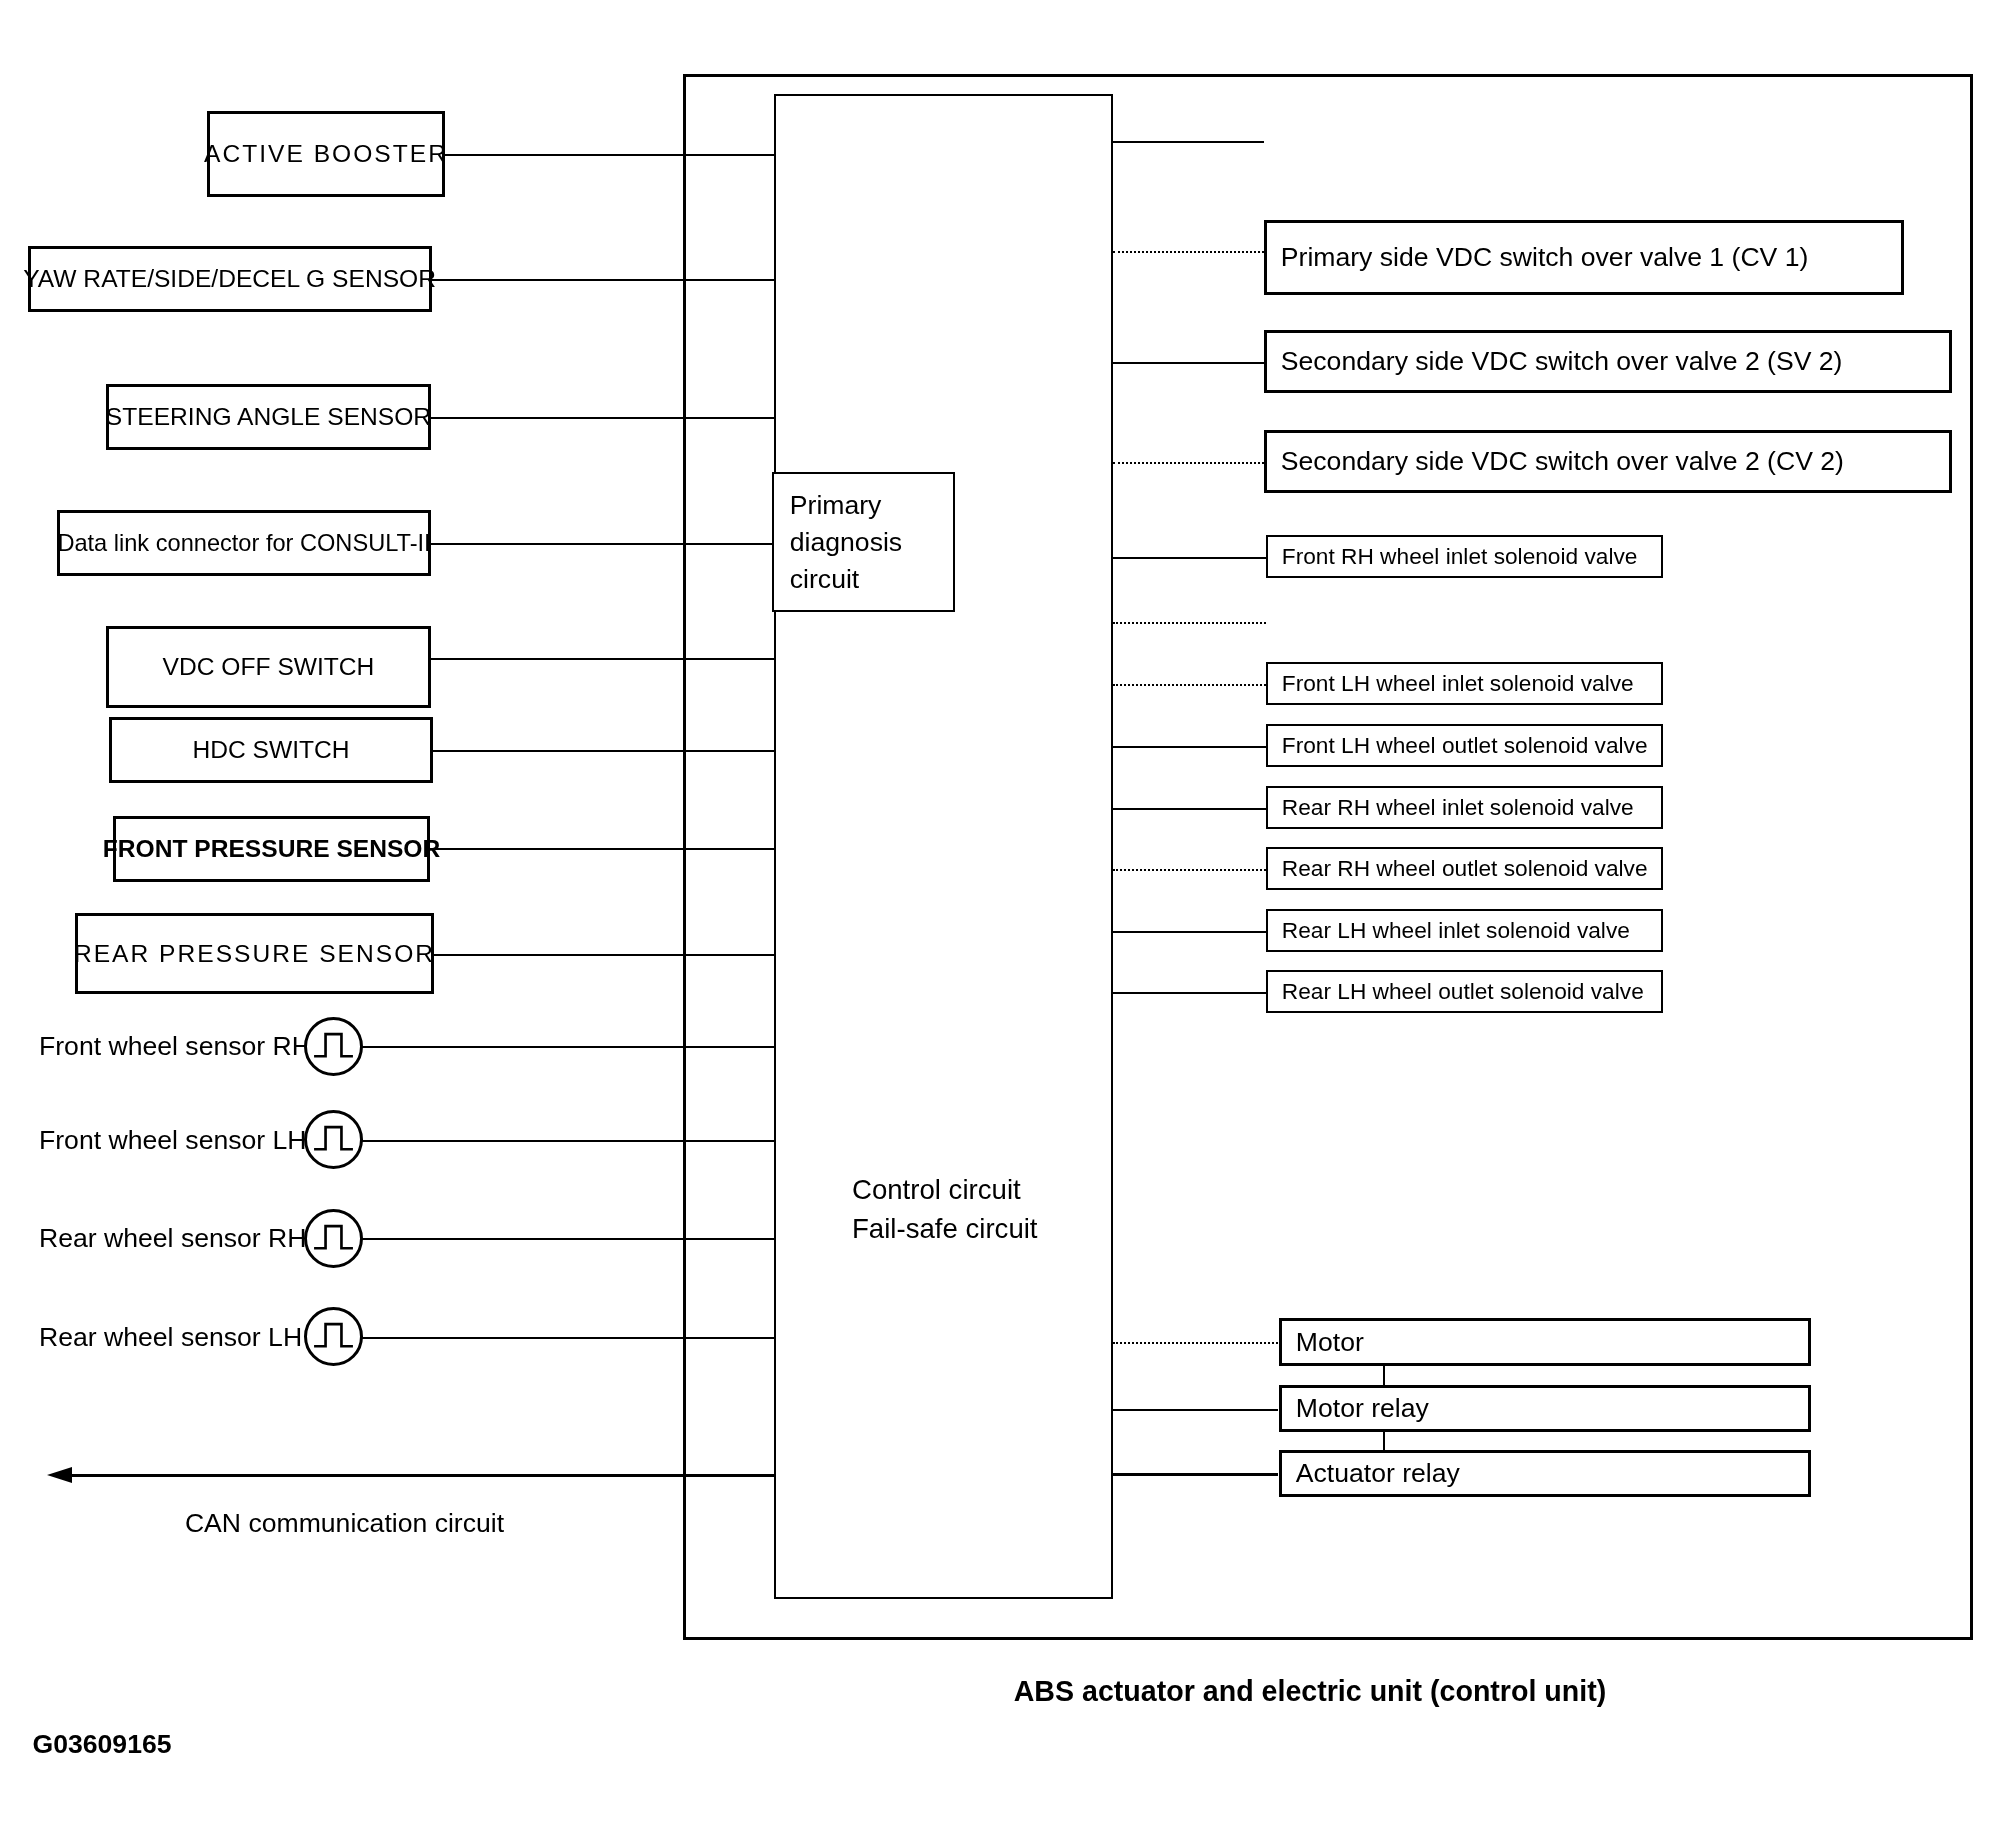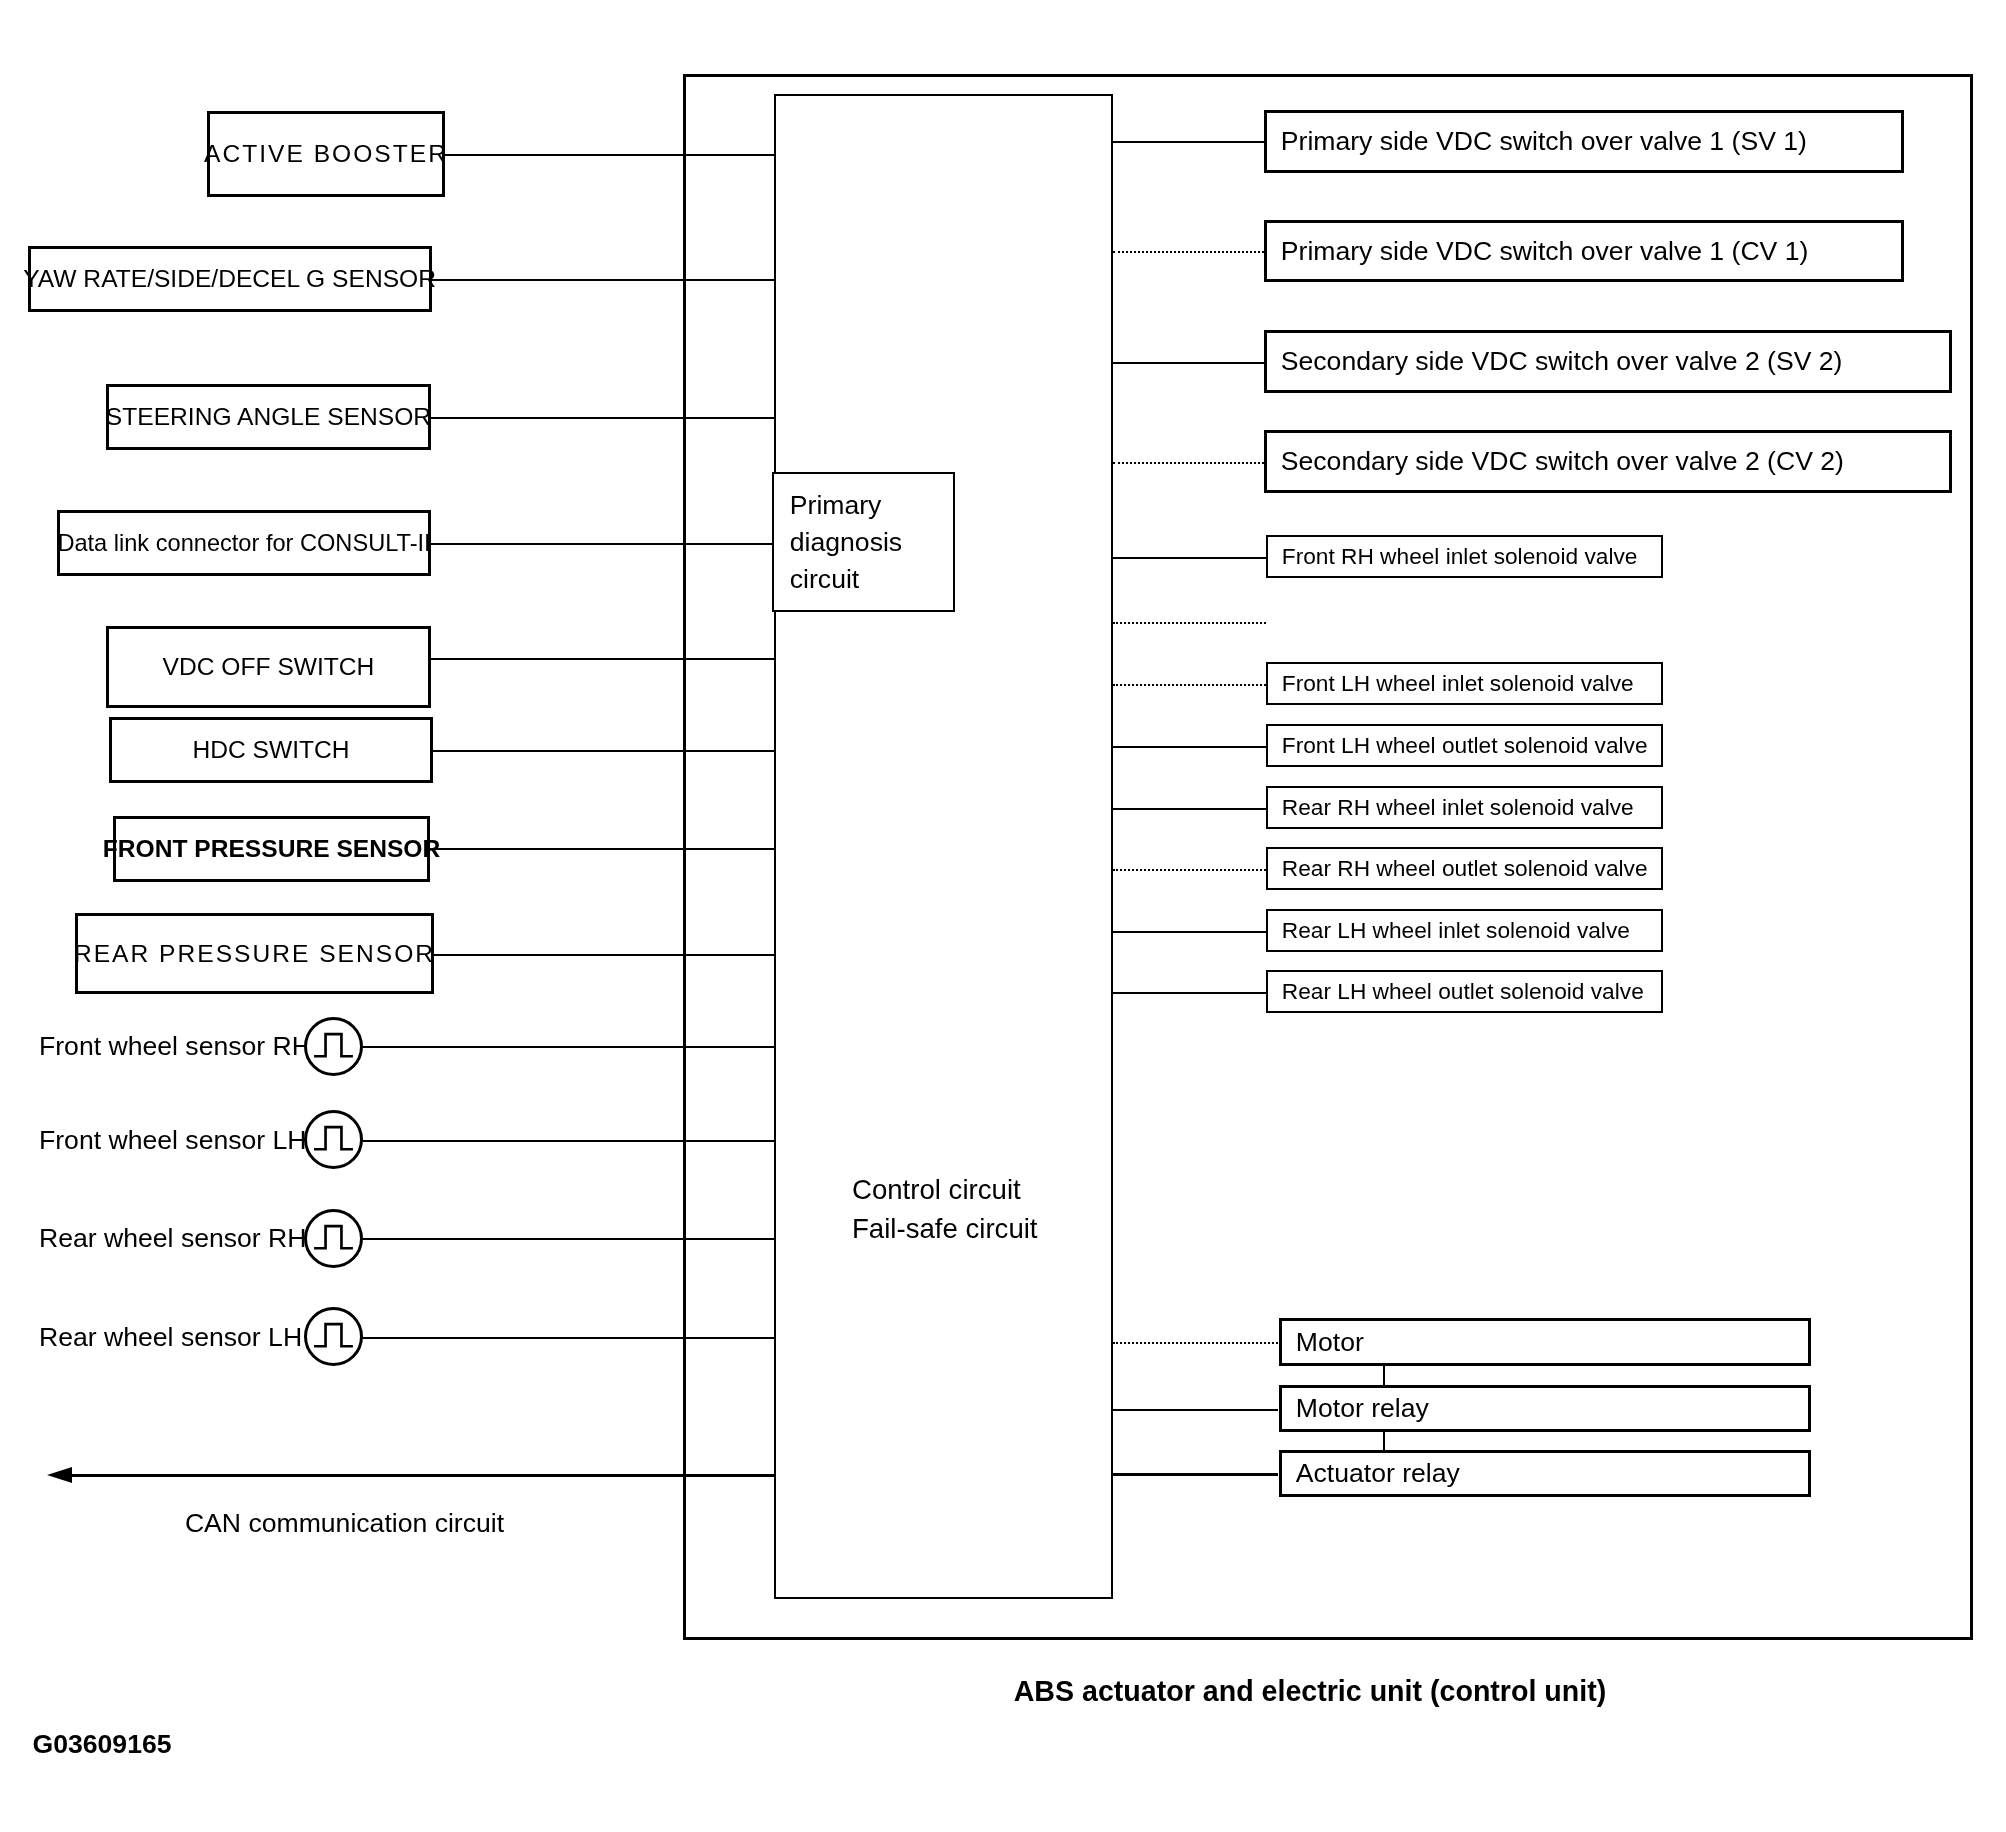--- a/index.html
+++ b/index.html
@@ -120,24 +120,23 @@
   <div class="arrowhead" style="left:47px;top:1467px;"></div>
 
   <div class="b b2 preline" style="left:772px;top:472px;width:183px;height:140px;justify-content:flex-start;text-align:left;padding-left:15.8px;font-size:26.6px;line-height:37px;">Primary
 diagnosis
 circuit</div>
 
   <div class="label preline" style="left:852px;top:1170px;font-size:27.6px;line-height:39px;">Control circuit
 Fail-safe circuit</div>
 
   <div class="hl" style="left:1113px;top:141px;width:151px;"></div>
-  <div class="b leftalign vdc" style="left:1264px;top:110px;width:640px;height:63px;">Primary side VDC switch over valve 1 (SV 1)</div>
 
   <div class="hl dl" style="left:1113px;top:251px;width:151px;"></div>
-  <div class="b leftalign vdc" style="left:1264px;top:220px;width:640px;height:62px;text-align:right;">Primary side VDC switch over valve 1 (CV 1)</div>
+  <div class="b leftalign vdc" style="left:1264px;top:220px;width:640px;height:75px;text-align:right;">Primary side VDC switch over valve 1 (CV 1)</div>
 
   <div class="hl" style="left:1113px;top:362px;width:151px;"></div>
   <div class="b leftalign vdc" style="left:1264px;top:330px;width:688px;height:63px;">Secondary side VDC switch over valve 2 (SV 2)</div>
 
   <div class="hl dl" style="left:1113px;top:462px;width:151px;"></div>
   <div class="b leftalign vdc" style="left:1264px;top:430px;width:688px;height:63px;">Secondary side VDC switch over valve 2 (CV 2)</div>
 
   <div class="hl" style="left:1113px;top:557px;width:153px;"></div>
   <div class="b b2 leftalign sol" style="left:1266px;top:535px;width:397px;height:43px;">Front RH wheel inlet solenoid valve</div>
 

